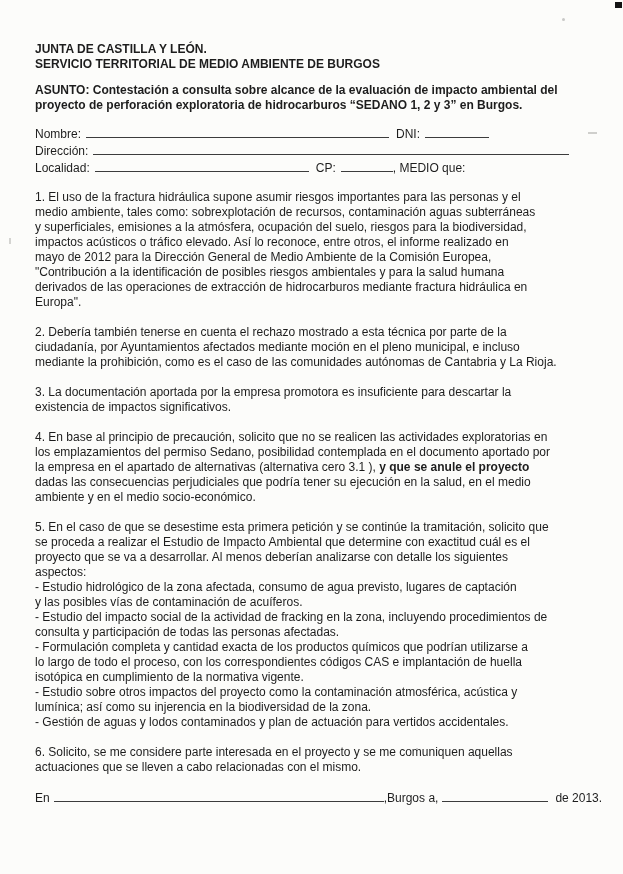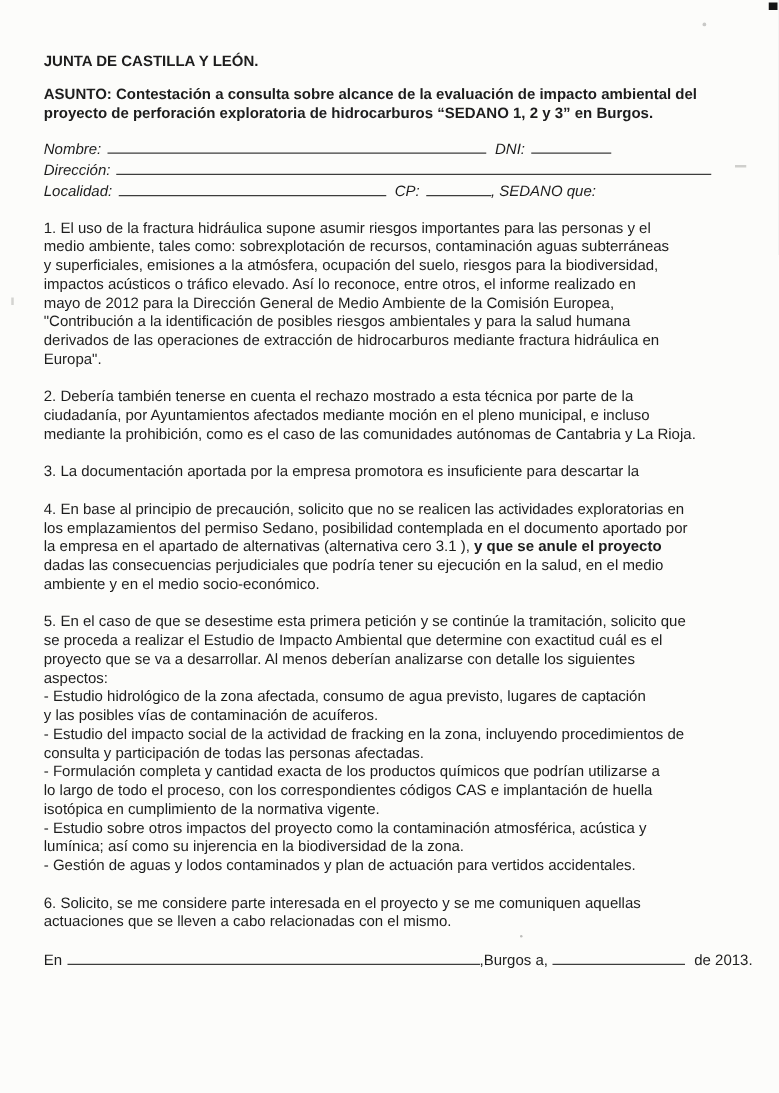--- a/index.html
+++ b/index.html
@@ -18,21 +18,21 @@
     line-height: 15px;
     overflow: hidden;
     box-sizing: border-box;
     padding: 42px 30px 0 35px;
   }
   .b { font-weight: bold; }
   .ln { white-space: pre; }
   .header-block { margin-bottom: 11px; }
   .subject-block { margin-bottom: 13px; }
   .form-block { margin-bottom: 13px; }
-  .form-row { line-height: 17px; white-space: nowrap; font-style: italic; }
+  .form-row { line-height: 17px; white-space: nowrap; }
   .fline {
     display: inline-block;
     border-bottom: 1.4px solid #3c3c3c;
     height: 11px;
   }
   .para { margin-bottom: 15px; }
   .closing-row { margin-top: 12px; white-space: nowrap; }
   
   .w-nombre   { width: 303px; margin-left: 5px; margin-right: 7px; }
   .w-dni      { width: 64px;  margin-left: 5px; }
@@ -55,36 +55,37 @@
 <div class="page">
 
   <div class="artifact corner-mark"></div>
   <div class="artifact speck-1"></div>
   <div class="artifact speck-2"></div>
   <div class="artifact speck-3"></div>
   <div class="artifact speck-4"></div>
 
   <div class="header-block b">
       <div class="ln">JUNTA DE CASTILLA Y LEÓN.</div>
+      <div class="ln">SERVICIO TERRITORIAL DE MEDIO AMBIENTE DE BURGOS</div>
     </div>
 
   <div class="subject-block b">
       <div class="ln">ASUNTO: Contestación a consulta sobre alcance de la evaluación de impacto ambiental del</div>
       <div class="ln">proyecto de perforación exploratoria de hidrocarburos “SEDANO 1, 2 y 3” en Burgos.</div>
     </div>
 
   <div class="form-block">
     <div class="form-row">
       <span>Nombre:</span><span class="fline w-nombre"></span><span>DNI:</span><span class="fline w-dni"></span>
     </div>
     <div class="form-row">
       <span>Dirección:</span><span class="fline w-direccion"></span>
     </div>
     <div class="form-row">
-      <span>Localidad:</span><span class="fline w-localidad"></span><span>CP:</span><span class="fline w-cp"></span><span>, SEDANO que:</span>
+      <span>Localidad:</span><span class="fline w-localidad"></span><span>CP:</span><span class="fline w-cp"></span><span>, MEDIO que:</span>
     </div>
   </div>
 
   <div class="para">
       <div class="ln">1. El uso de la fractura hidráulica supone asumir riesgos importantes para las personas y el</div>
       <div class="ln">medio ambiente, tales como: sobrexplotación de recursos, contaminación aguas subterráneas</div>
       <div class="ln">y superficiales, emisiones a la atmósfera, ocupación del suelo, riesgos para la biodiversidad,</div>
       <div class="ln">impactos acústicos o tráfico elevado. Así lo reconoce, entre otros, el informe realizado en</div>
       <div class="ln">mayo de 2012 para la Dirección General de Medio Ambiente de la Comisión Europea,</div>
       <div class="ln">"Contribución a la identificación de posibles riesgos ambientales y para la salud humana</div>
@@ -93,20 +94,21 @@
     </div>
 
   <div class="para">
       <div class="ln">2. Debería también tenerse en cuenta el rechazo mostrado a esta técnica por parte de la</div>
       <div class="ln">ciudadanía, por Ayuntamientos afectados mediante moción en el pleno municipal, e incluso</div>
       <div class="ln">mediante la prohibición, como es el caso de las comunidades autónomas de Cantabria y La Rioja.</div>
     </div>
 
   <div class="para">
       <div class="ln">3. La documentación aportada por la empresa promotora es insuficiente para descartar la</div>
+      <div class="ln">existencia de impactos significativos.</div>
     </div>
 
   <div class="para">
     <div>
         <div class="ln">4. En base al principio de precaución, solicito que no se realicen las actividades exploratorias en</div>
         <div class="ln">los emplazamientos del permiso Sedano, posibilidad contemplada en el documento aportado por</div>
       </div>
     <div class="ln"><span>la empresa en el apartado de alternativas (alternativa cero 3.1 ), </span><span class="b">y que se anule el proyecto</span></div>
     <div>
         <div class="ln">dadas las consecuencias perjudiciales que podría tener su ejecución en la salud, en el medio</div>

